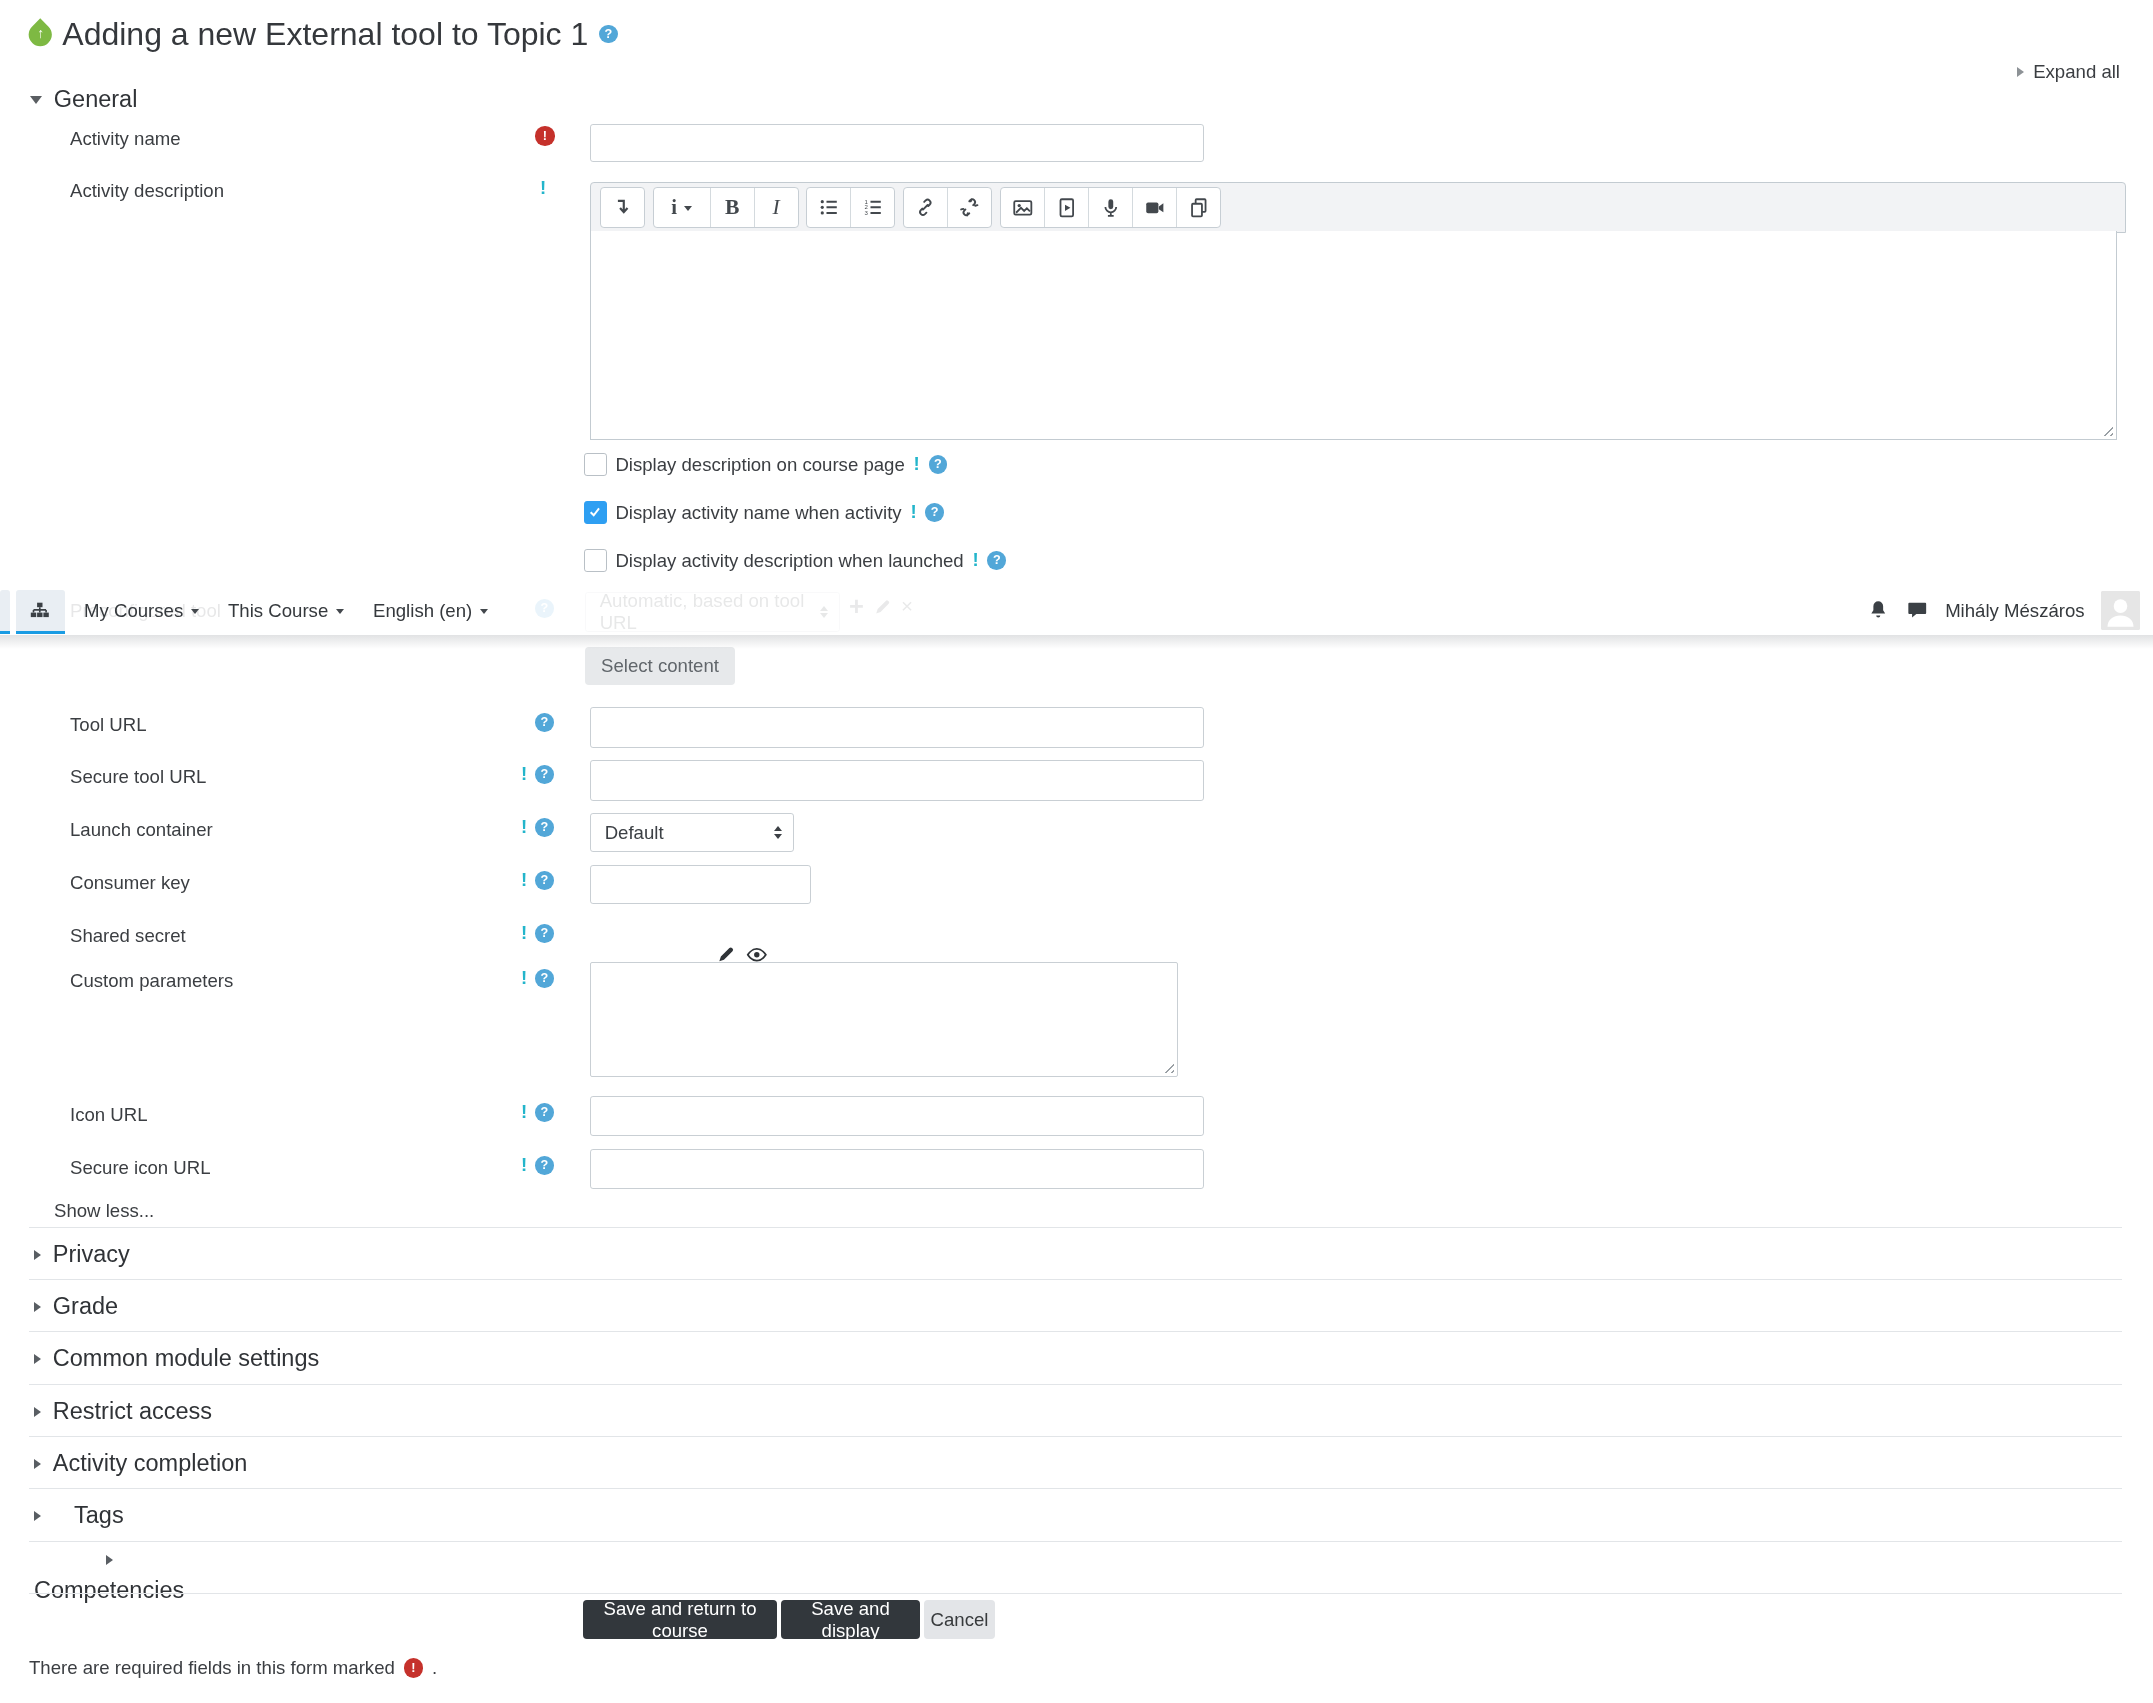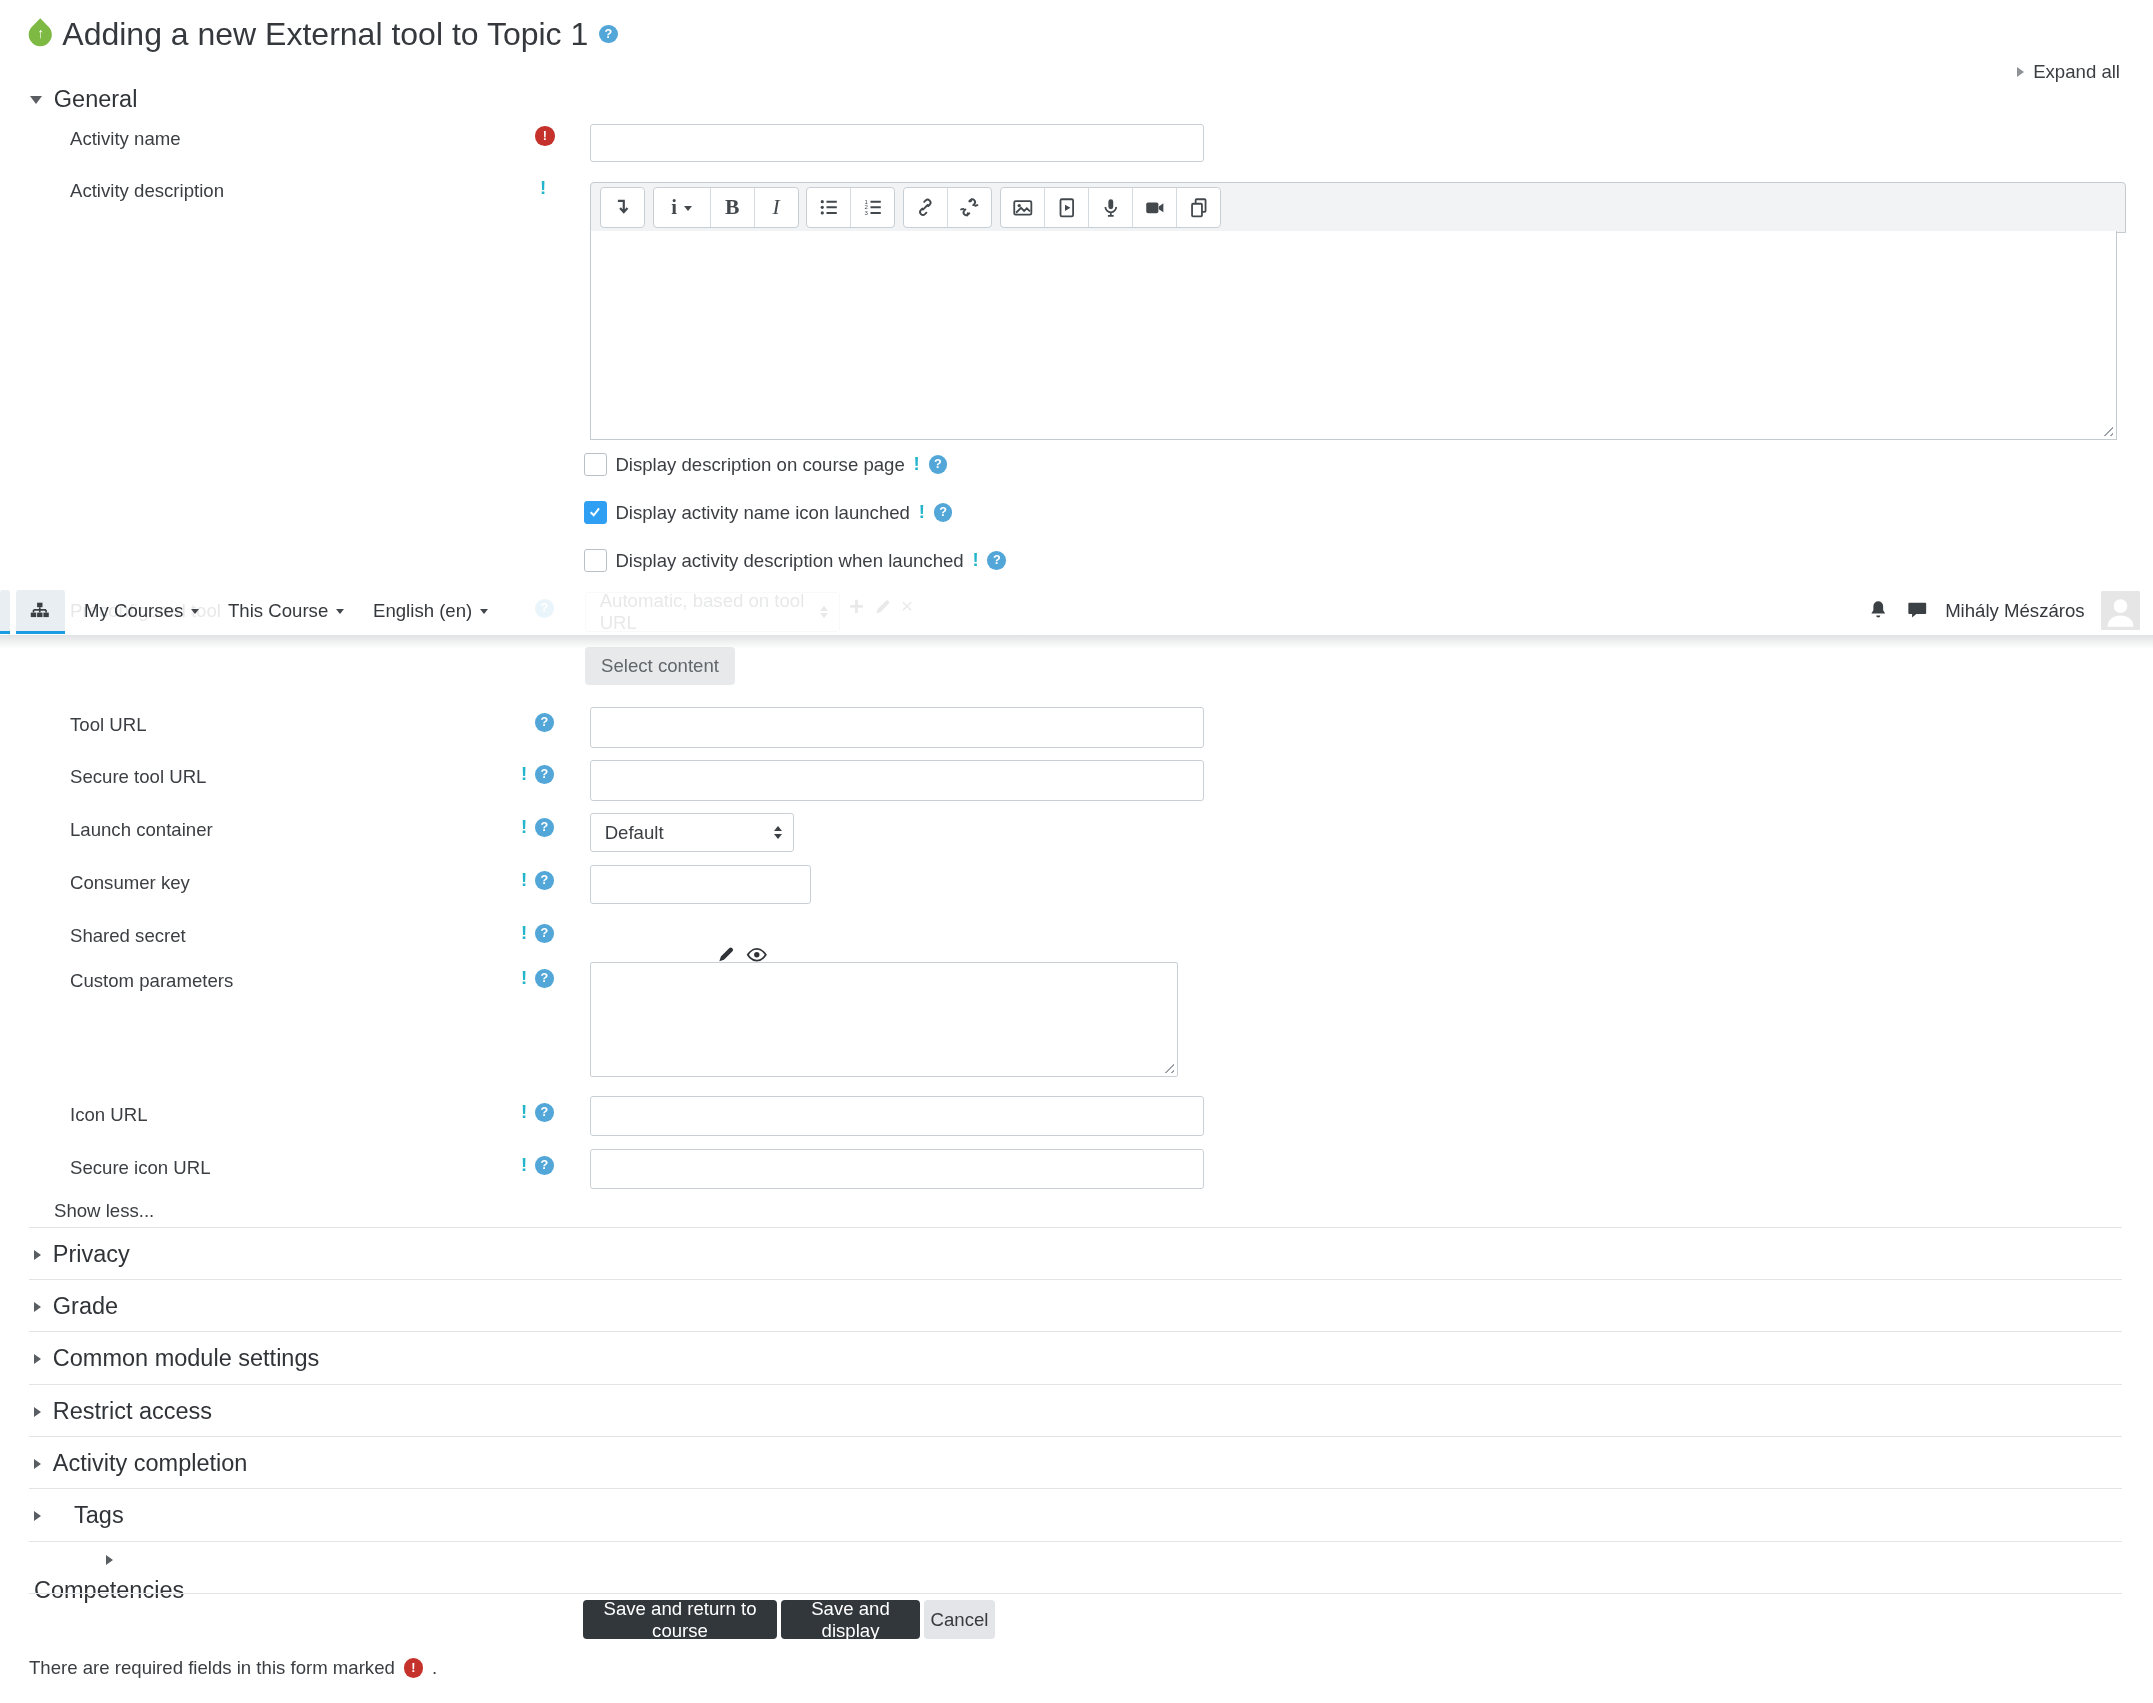--- a/index.html
+++ b/index.html
@@ -186,21 +186,21 @@
     <span class="lbl">Display description on course page</span>
     <span class="advmark">!</span>
     <span class="helpcircle">?</span>
   </div>
   <div class="cbrow" style="top:501px;">
     <span class="cbox checked">
       <svg width="13.7" height="13.7" viewBox="0 0 18 18">
           <path d="M3.5 9.5 7.5 13.5 14.5 4.5" fill="none" stroke="#fff" stroke-width="2.6"></path>
         </svg>
     </span>
-    <span class="lbl">Display activity name icon launched</span>
+    <span class="lbl">Display activity name when activity</span>
     <span class="advmark">!</span>
     <span class="helpcircle">?</span>
   </div>
   <div class="cbrow" style="top:549px;">
     <span class="cbox"></span>
     <span class="lbl">Display activity description when launched</span>
     <span class="advmark">!</span>
     <span class="helpcircle">?</span>
   </div>
 

